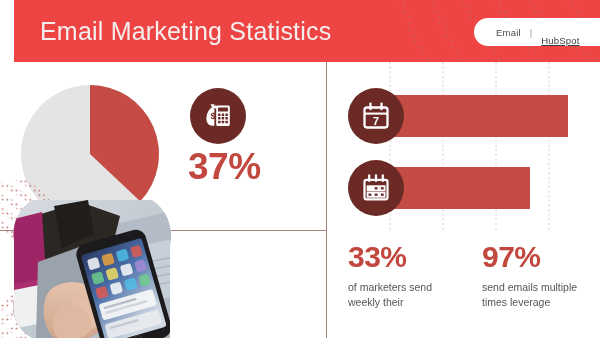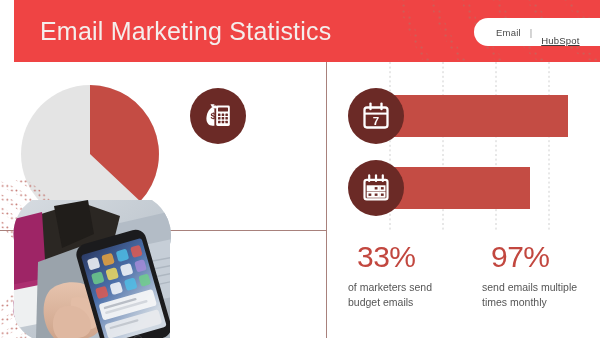--- a/index.html
+++ b/index.html
@@ -83,21 +83,21 @@
   .gridlines{position:absolute;left:326px;top:62px;width:274px;height:168px;}
   .bar{position:absolute;background:#c44c44;}
   .bar1{left:366px;top:95px;width:202px;height:42px;}
   .bar2{left:366px;top:167px;width:164px;height:42px;}
   .bar-icon1{position:absolute;left:348px;top:88px;width:56px;height:56px;}
   .bar-icon2{position:absolute;left:348px;top:160px;width:56px;height:56px;}
 
   
   .bstat{position:absolute;}
   .bstat .bnum{
-    font-size:30px;font-weight:400;color:#c2473f;letter-spacing:-.5px;line-height:34px;margin-left:9px;
+    font-size:30px;font-weight:700;color:#c2473f;letter-spacing:-.5px;line-height:34px;
   }
   .bstat .bdesc{
     font-size:10.5px;line-height:14.5px;color:#555;margin-top:6px;
   }
   .bstat1{left:348px;top:240px;width:110px;}
   .bstat2{left:482px;top:240px;width:110px;}
 </style>
 </head>
 <body>
 
@@ -261,20 +261,21 @@
         <rect x="24.4" y="14.4" width="2.5" height="2.5" rx="0.5"></rect>
         <rect x="17.0" y="18.1" width="2.5" height="2.5" rx="0.5"></rect>
         <rect x="20.7" y="18.1" width="2.5" height="2.5" rx="0.5"></rect>
         <rect x="24.4" y="18.1" width="2.5" height="2.5" rx="0.5"></rect>
         <rect x="17.0" y="21.8" width="2.5" height="2.5" rx="0.5"></rect>
         <rect x="20.7" y="21.8" width="2.5" height="2.5" rx="0.5"></rect>
         <rect x="24.4" y="21.8" width="2.5" height="2.5" rx="0.5"></rect>
       </g>
     </svg>
   </div>
+  <div class="stat37-num">37%</div>
 
 
   <svg class="gridlines" viewBox="0 0 274 168">
     <g stroke="#cfcfcf" stroke-width="1" stroke-dasharray="2,2.6">
       <line x1="64" y1="0" x2="64" y2="168"></line>
       <line x1="117" y1="0" x2="117" y2="168"></line>
       <line x1="170" y1="0" x2="170" y2="168"></line>
       <line x1="223" y1="0" x2="223" y2="168"></line>
     </g>
   </svg>
@@ -305,21 +306,21 @@
         <rect x="7.6" y="20.6" width="4.6" height="4.2"></rect>
         <rect x="13.8" y="20.6" width="4.6" height="4.2"></rect>
         <rect x="20.0" y="20.6" width="4.6" height="4.2"></rect>
       </g>
       <rect x="7.6" y="14.2" width="4.6" height="4.2" fill="#fff"></rect>
     </svg>
   </div>
 
   <div class="bstat bstat1">
     <div class="bnum">33%</div>
-    <div class="bdesc">of marketers send budget emails</div>
+    <div class="bdesc">of marketers send weekly their</div>
   </div>
 
   <div class="bstat bstat2">
     <div class="bnum">97%</div>
-    <div class="bdesc">send emails multiple times monthly</div>
+    <div class="bdesc">send emails multiple times leverage</div>
   </div>
 
 </div>
 
 </body></html>

